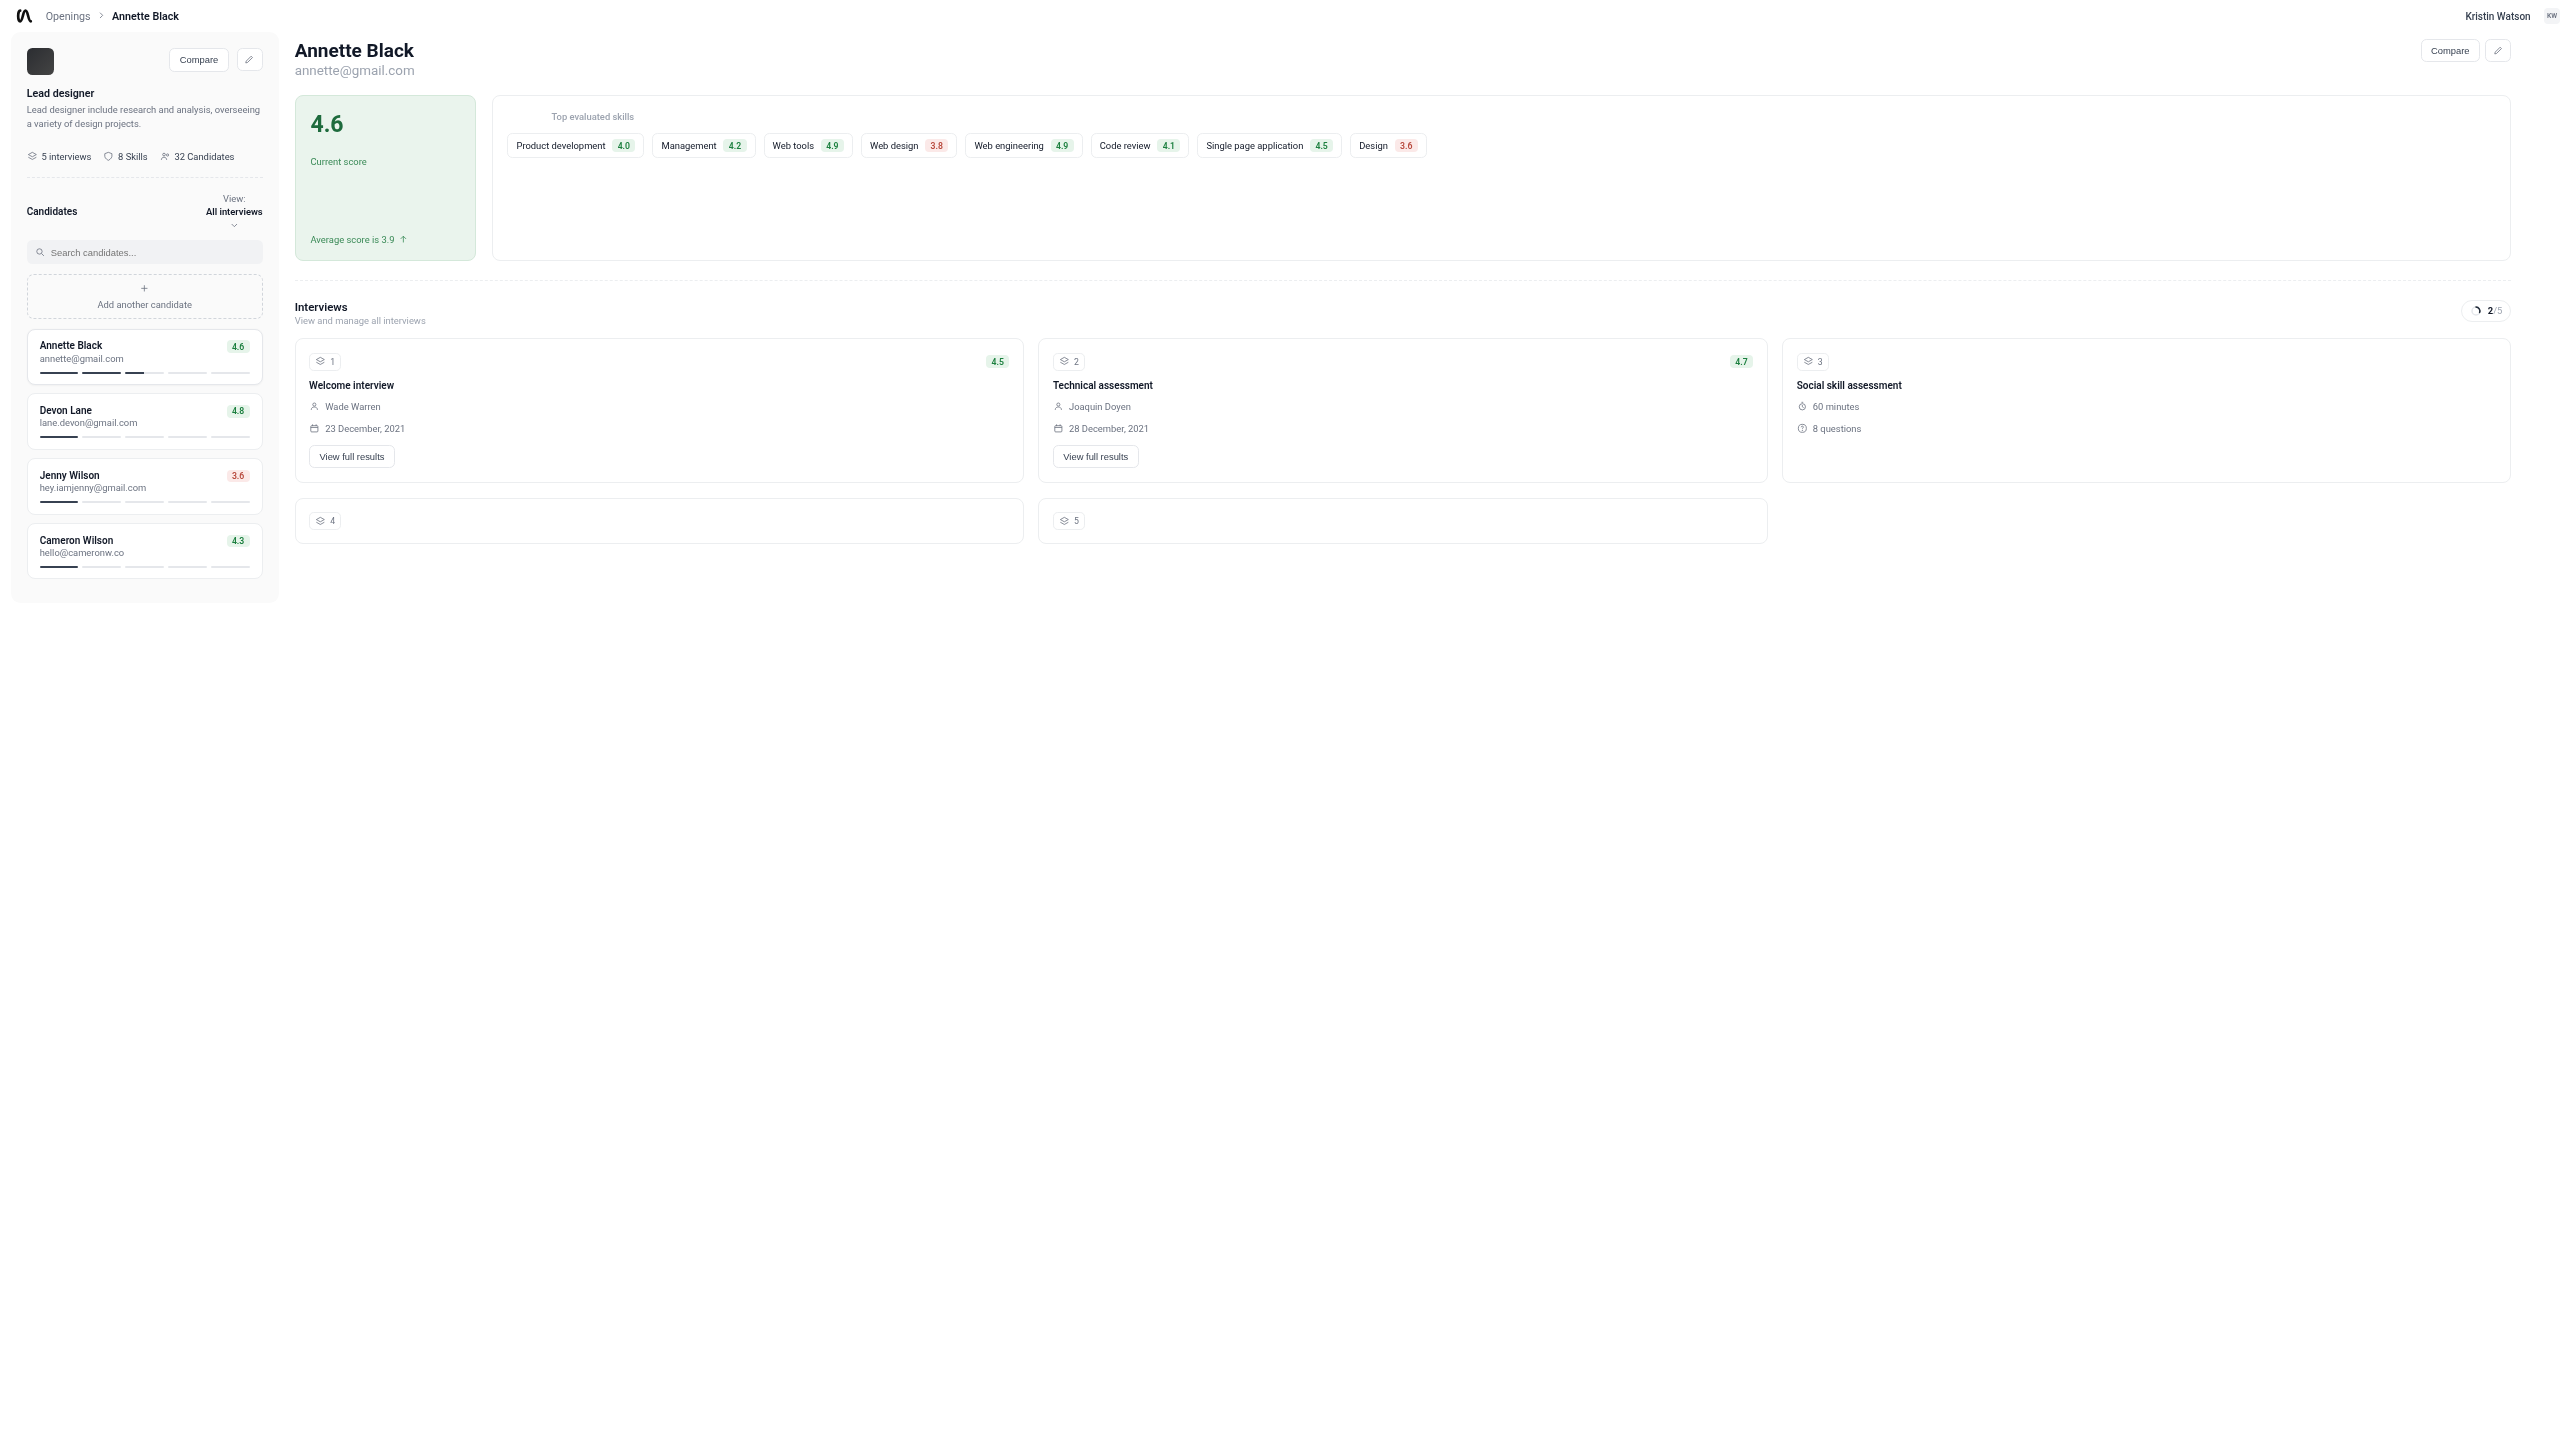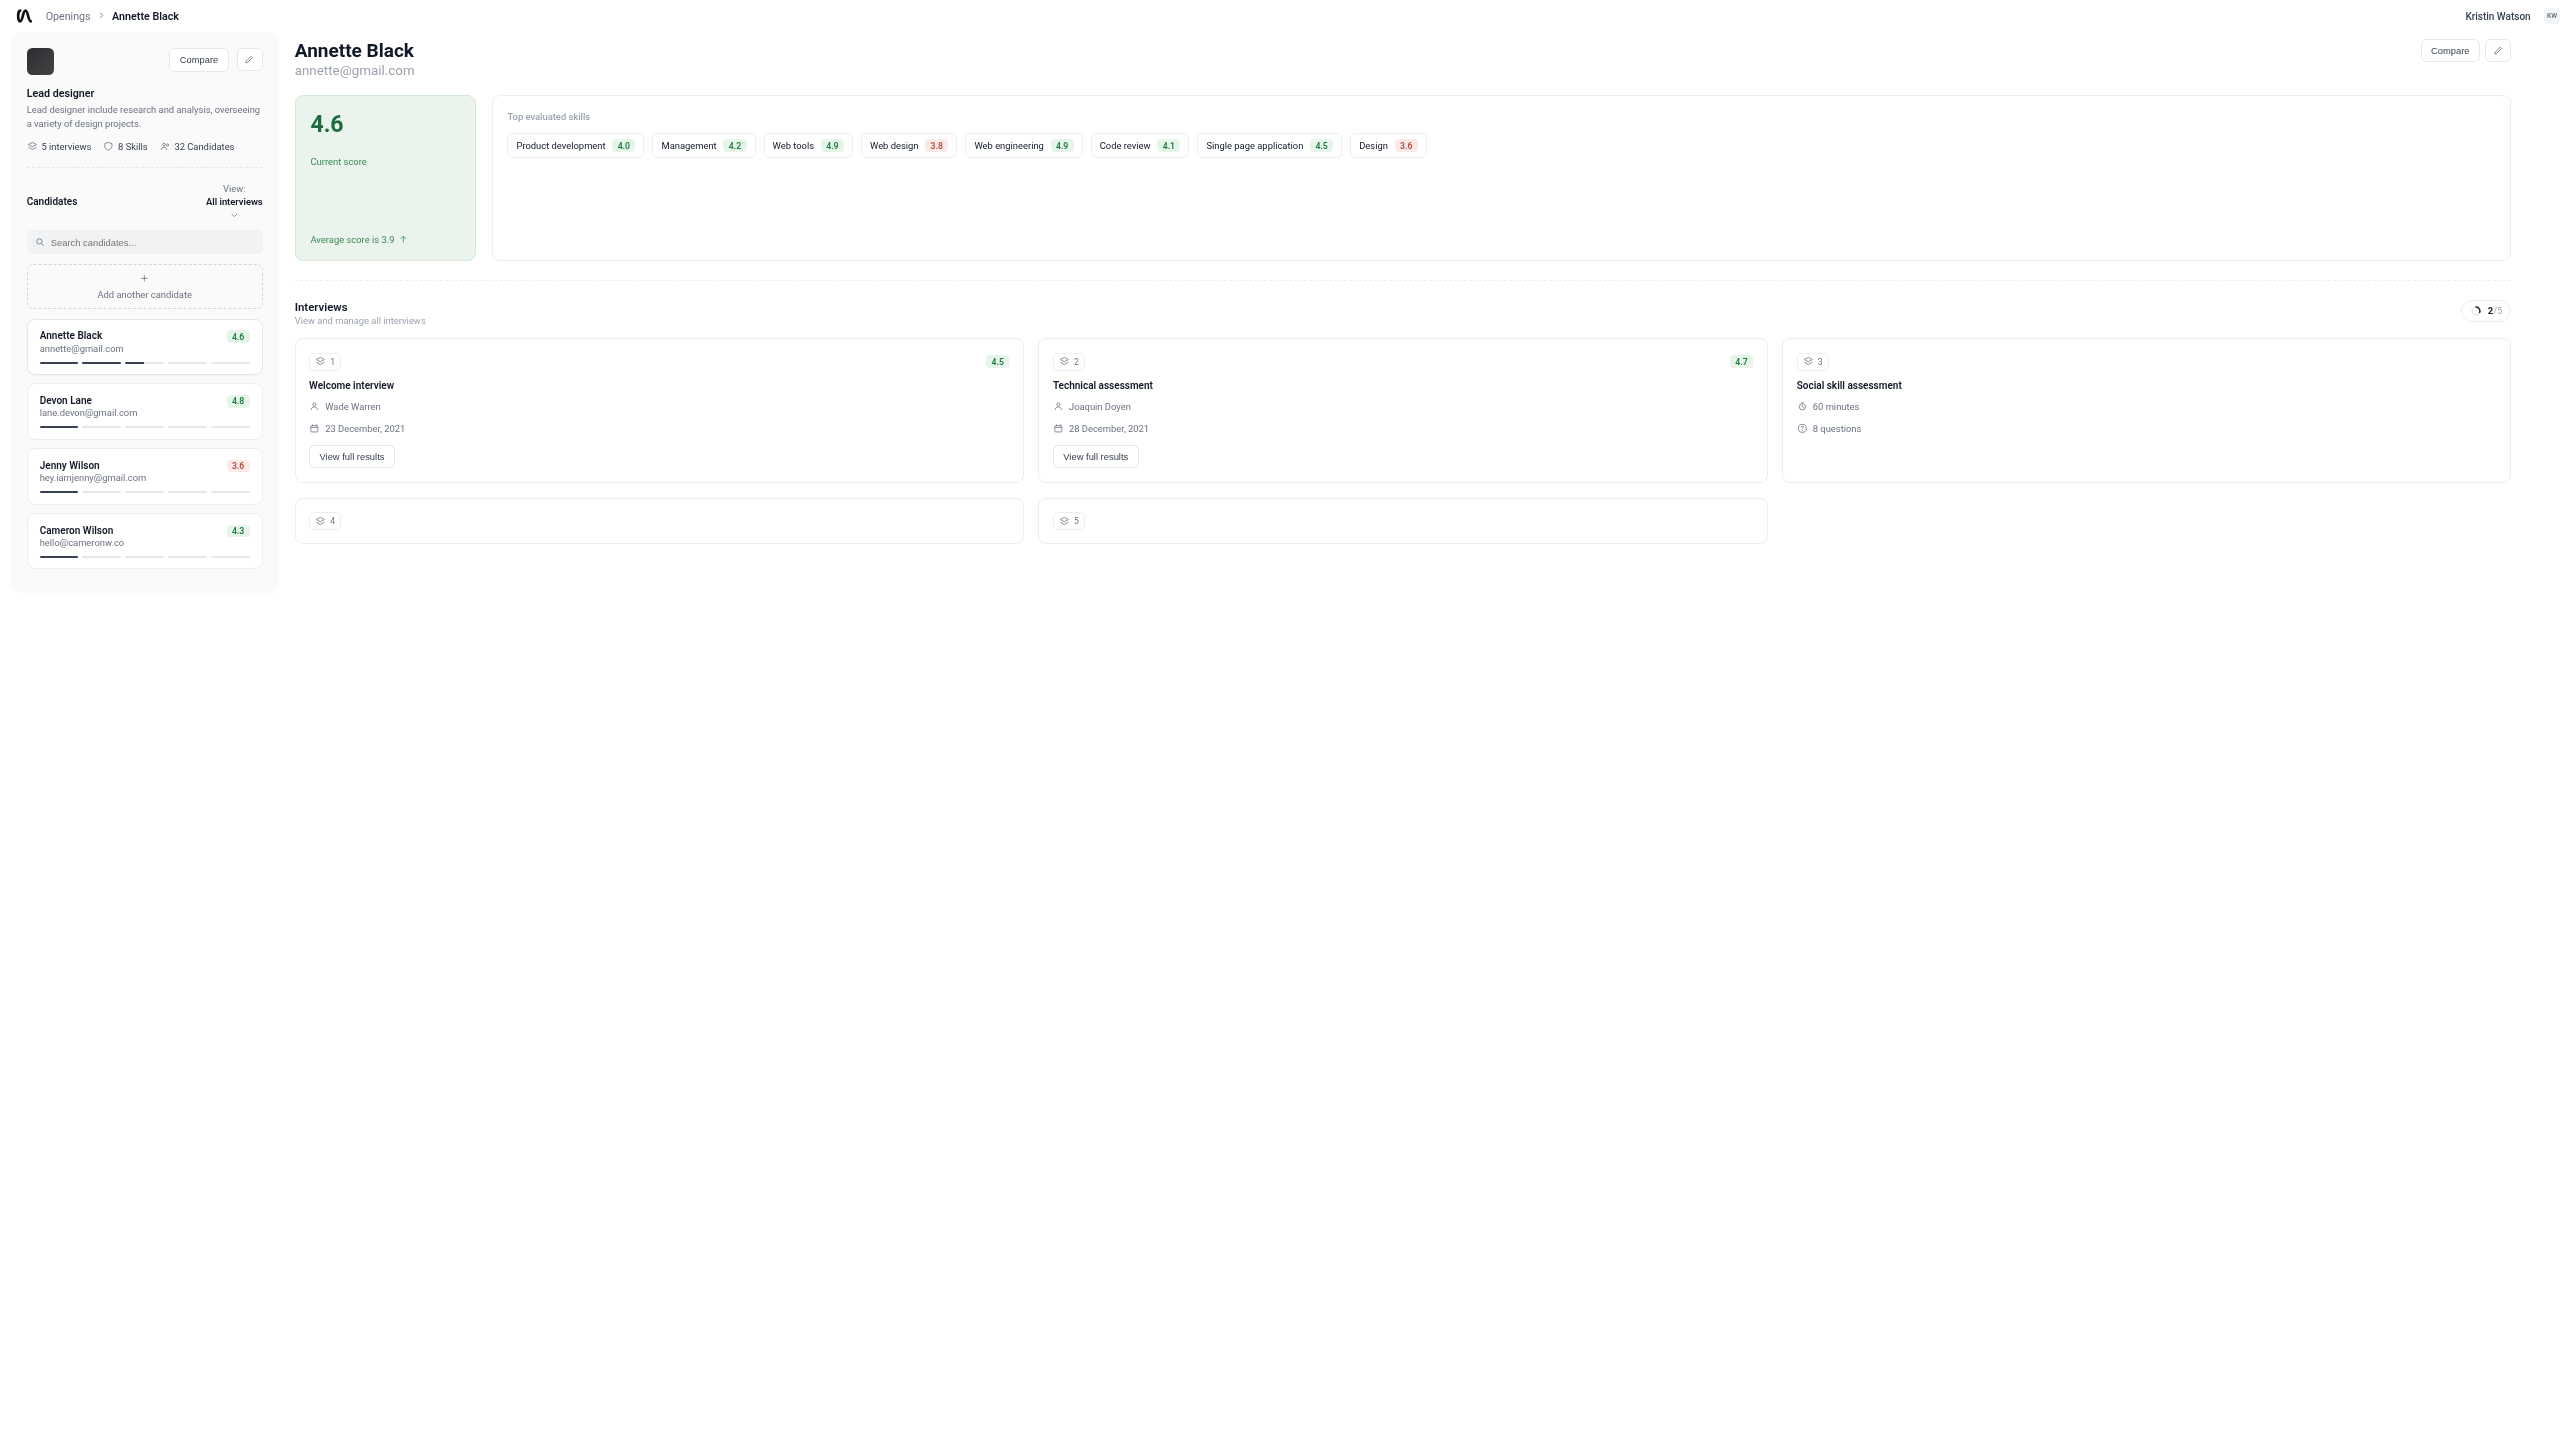--- a/index.html
+++ b/index.html
@@ -45,21 +45,21 @@
 }
 .role-head-spacer { flex: 1; }
 .btn {
   border: 0.7px solid #e5e7eb; background: #fff; border-radius: 5.4px;
   padding: 5.4px 9.4px; font-size: 9.4px; color: #374151; font-weight: 500;
   display: inline-flex; align-items: center; gap: 4px; cursor: pointer;
 }
 .btn-icon { padding: 5.4px 6.7px; }
 .role-title { font-size: 10.7px; font-weight: 600; margin-bottom: 2.7px; }
 .role-desc { color: #6b7280; font-size: 9.4px; line-height: 1.5; }
-.role-stats { display: flex; gap: 12px; margin-top: 10px; color: #374151; font-size: 9.4px; }
+.role-stats { display: flex; gap: 12px; margin-top: 20px; color: #374151; font-size: 9.4px; }
 .role-stats .stat { display: flex; align-items: center; gap: 4px; }
 .dashed-sep { border-top: 1.3px dashed #e5e7eb; margin: 14.8px 0; }
 .side-row { display: flex; align-items: center; justify-content: space-between; margin-bottom: 9.4px; }
 .side-label { font-weight: 600; font-size: 10px; }
 .view-filter { color: #6b7280; font-size: 9.4px; display: flex; align-items: center; gap: 2.7px; flex-direction: column; }
 .view-filter b { color: #111827; font-weight: 600; }
 .search-wrap {
   background: #f1f2f4; border-radius: 5.4px; padding: 6.7px 8px;
   display: flex; align-items: center; gap: 5.4px; margin-bottom: 9.4px;
 }
@@ -103,21 +103,21 @@
   flex: 0 0 181px;
   background: #eaf4ed; border: 0.7px solid #d4e8da; border-radius: 8px;
   padding: 14.8px; display: flex; flex-direction: column;
 }
 .big-score { font-size: 23px; font-weight: 700; color: #1e6b3d; }
 .score-cap { color: #3a8a57; font-size: 9.4px; margin-top: 18px; }
 .score-footer { margin-top: auto; color: #3a8a57; font-size: 9.4px; display: flex; align-items: center; gap: 4px; }
 .skills-box {
   flex: 1; border: 0.7px solid #eceef0; border-radius: 8px; padding: 14.8px;
 }
-.skills-title { color: #9ca3af; font-size: 9.4px; margin-bottom: 10.7px; font-weight: 500; }
+.skills-title { color: #9ca3af; font-size: 9.4px; margin-bottom: 10.7px; font-weight: 500; margin-left: 44px; }
 .skill-row { display: flex; flex-wrap: wrap; gap: 8px; }
 .skill-chip {
   border: 0.7px solid #eceef0; border-radius: 5.4px; padding: 5.4px 8px;
   display: inline-flex; align-items: center; gap: 6.7px; font-size: 9.4px;
 }
 .dashed-sep-main { border-top: 1.3px dashed #eceef0; margin: 19px 0; }
 .interviews-head { display: flex; justify-content: space-between; align-items: flex-start; margin-bottom: 12px; }
 .int-title { font-size: 11.4px; font-weight: 600; }
 .int-sub { color: #9ca3af; font-size: 9.4px; margin-top: 1.3px; }
 .progress-pill {

